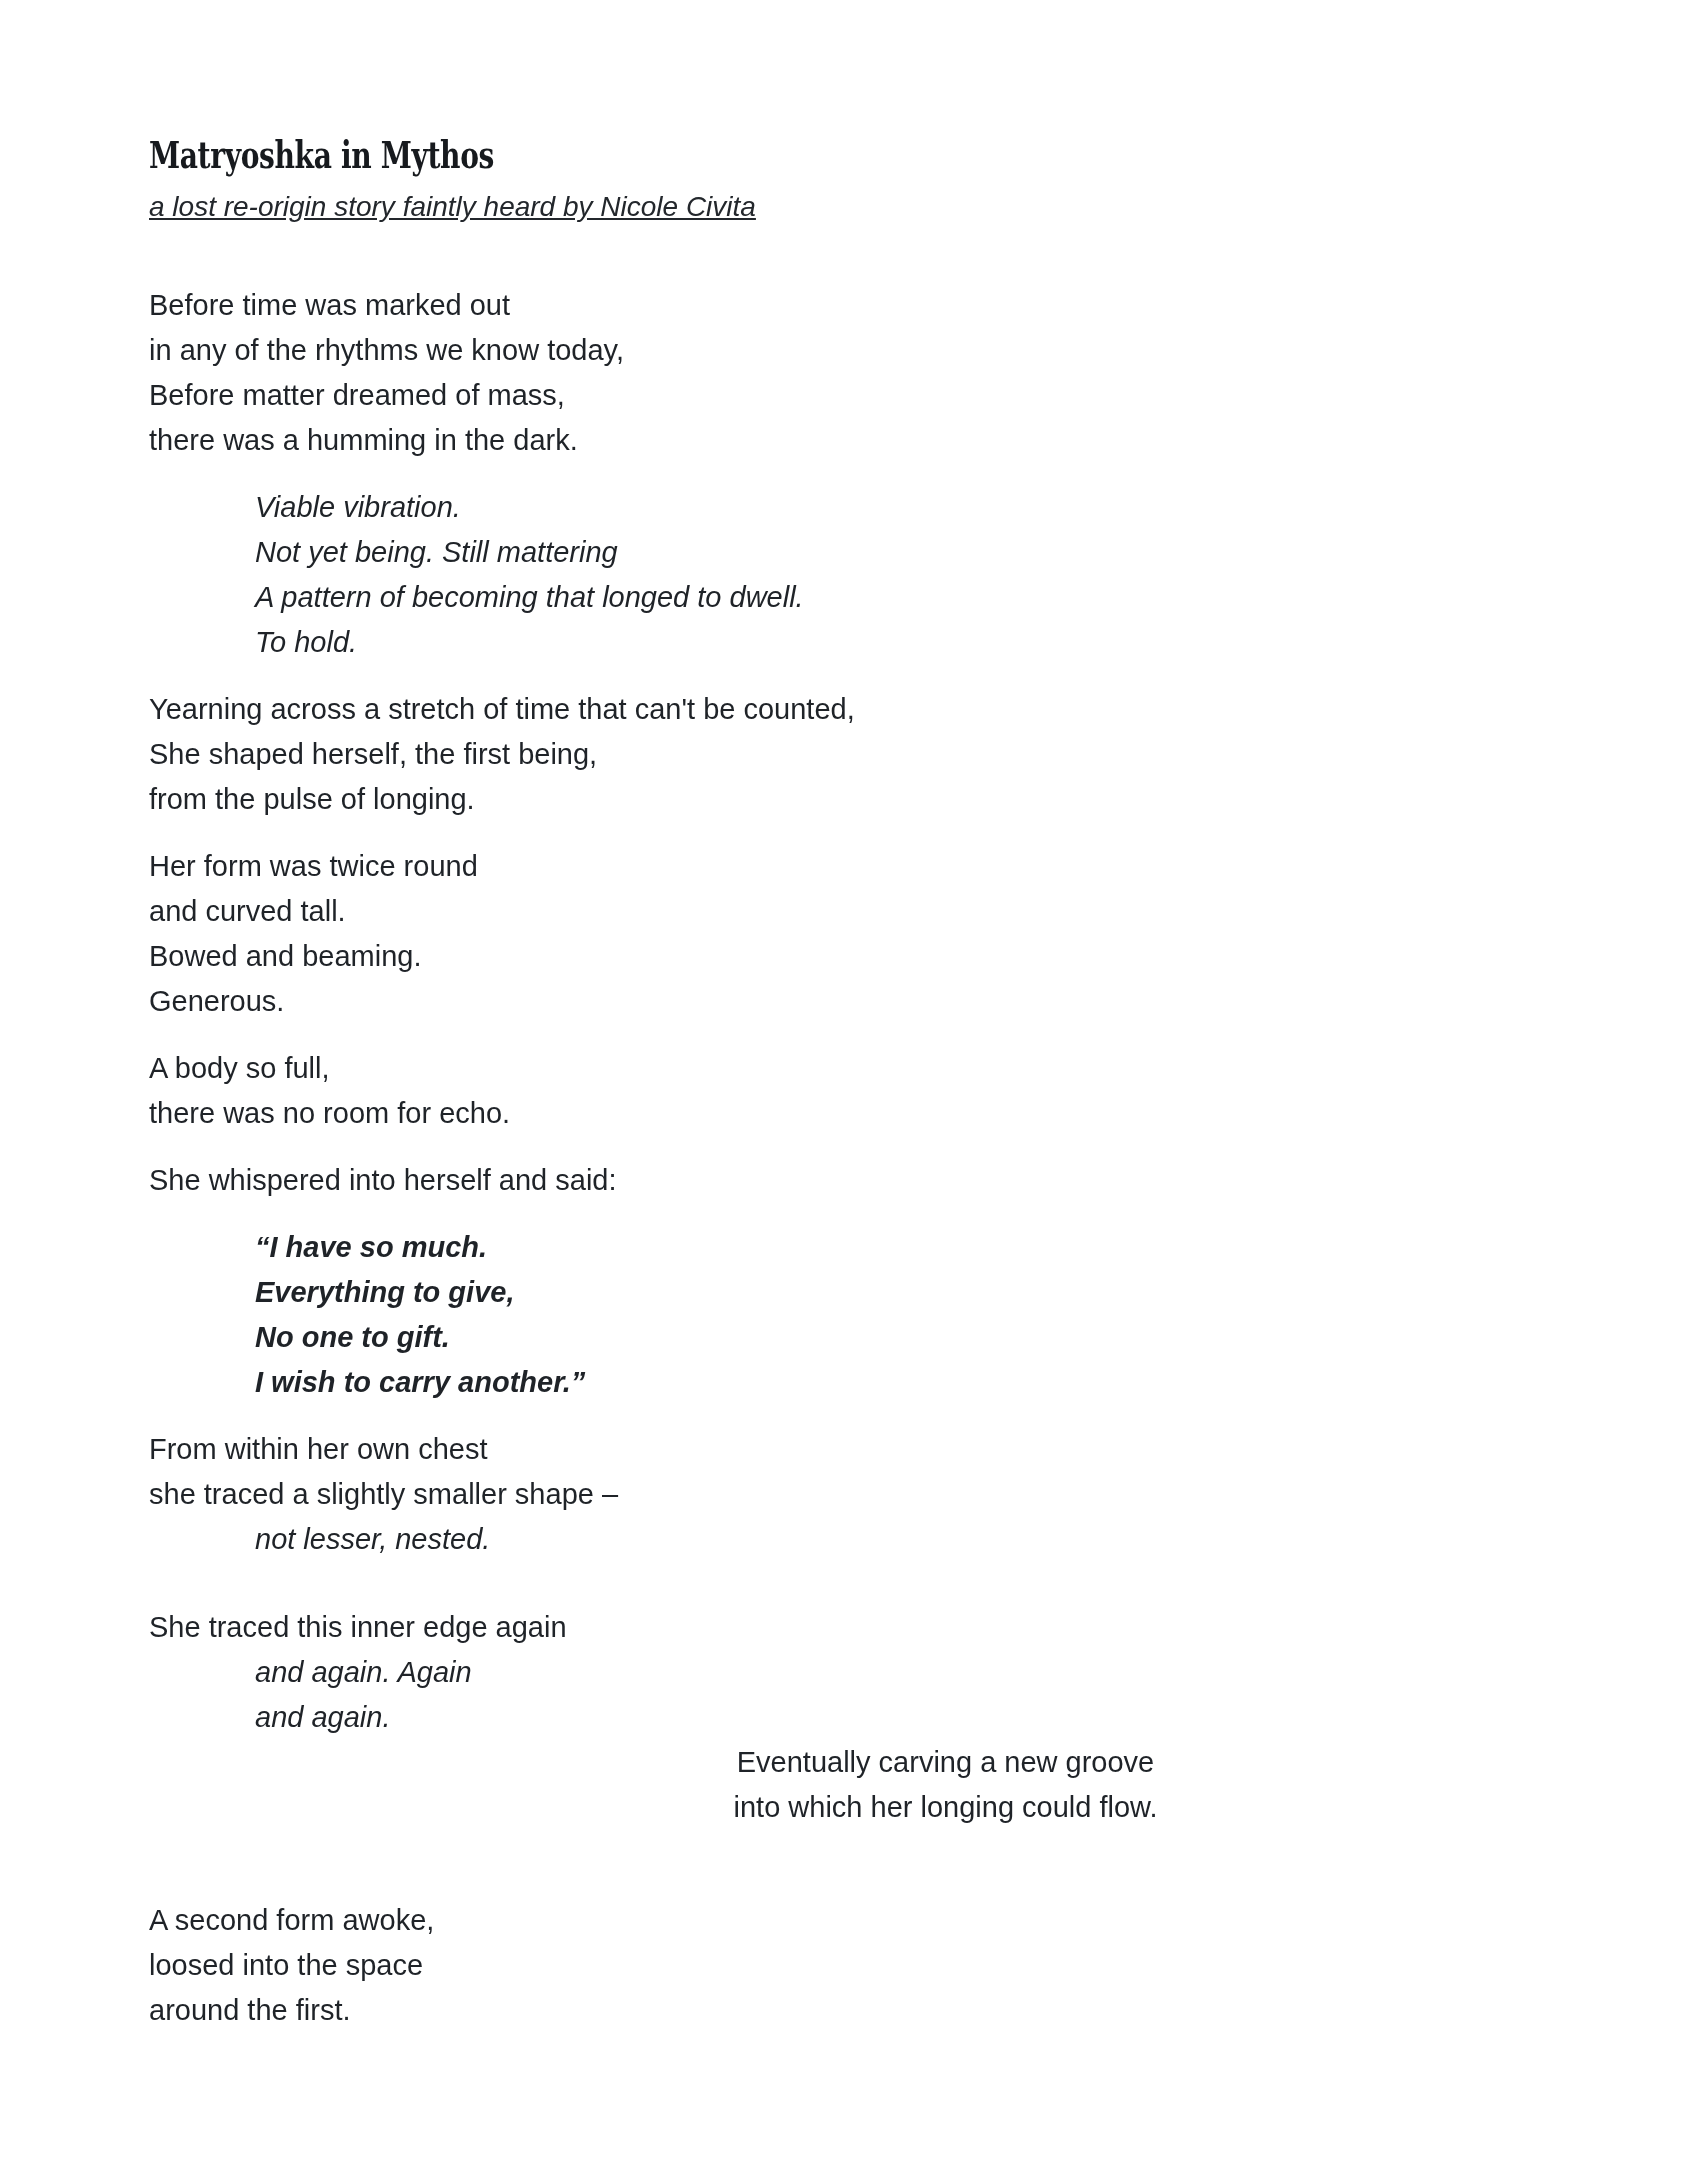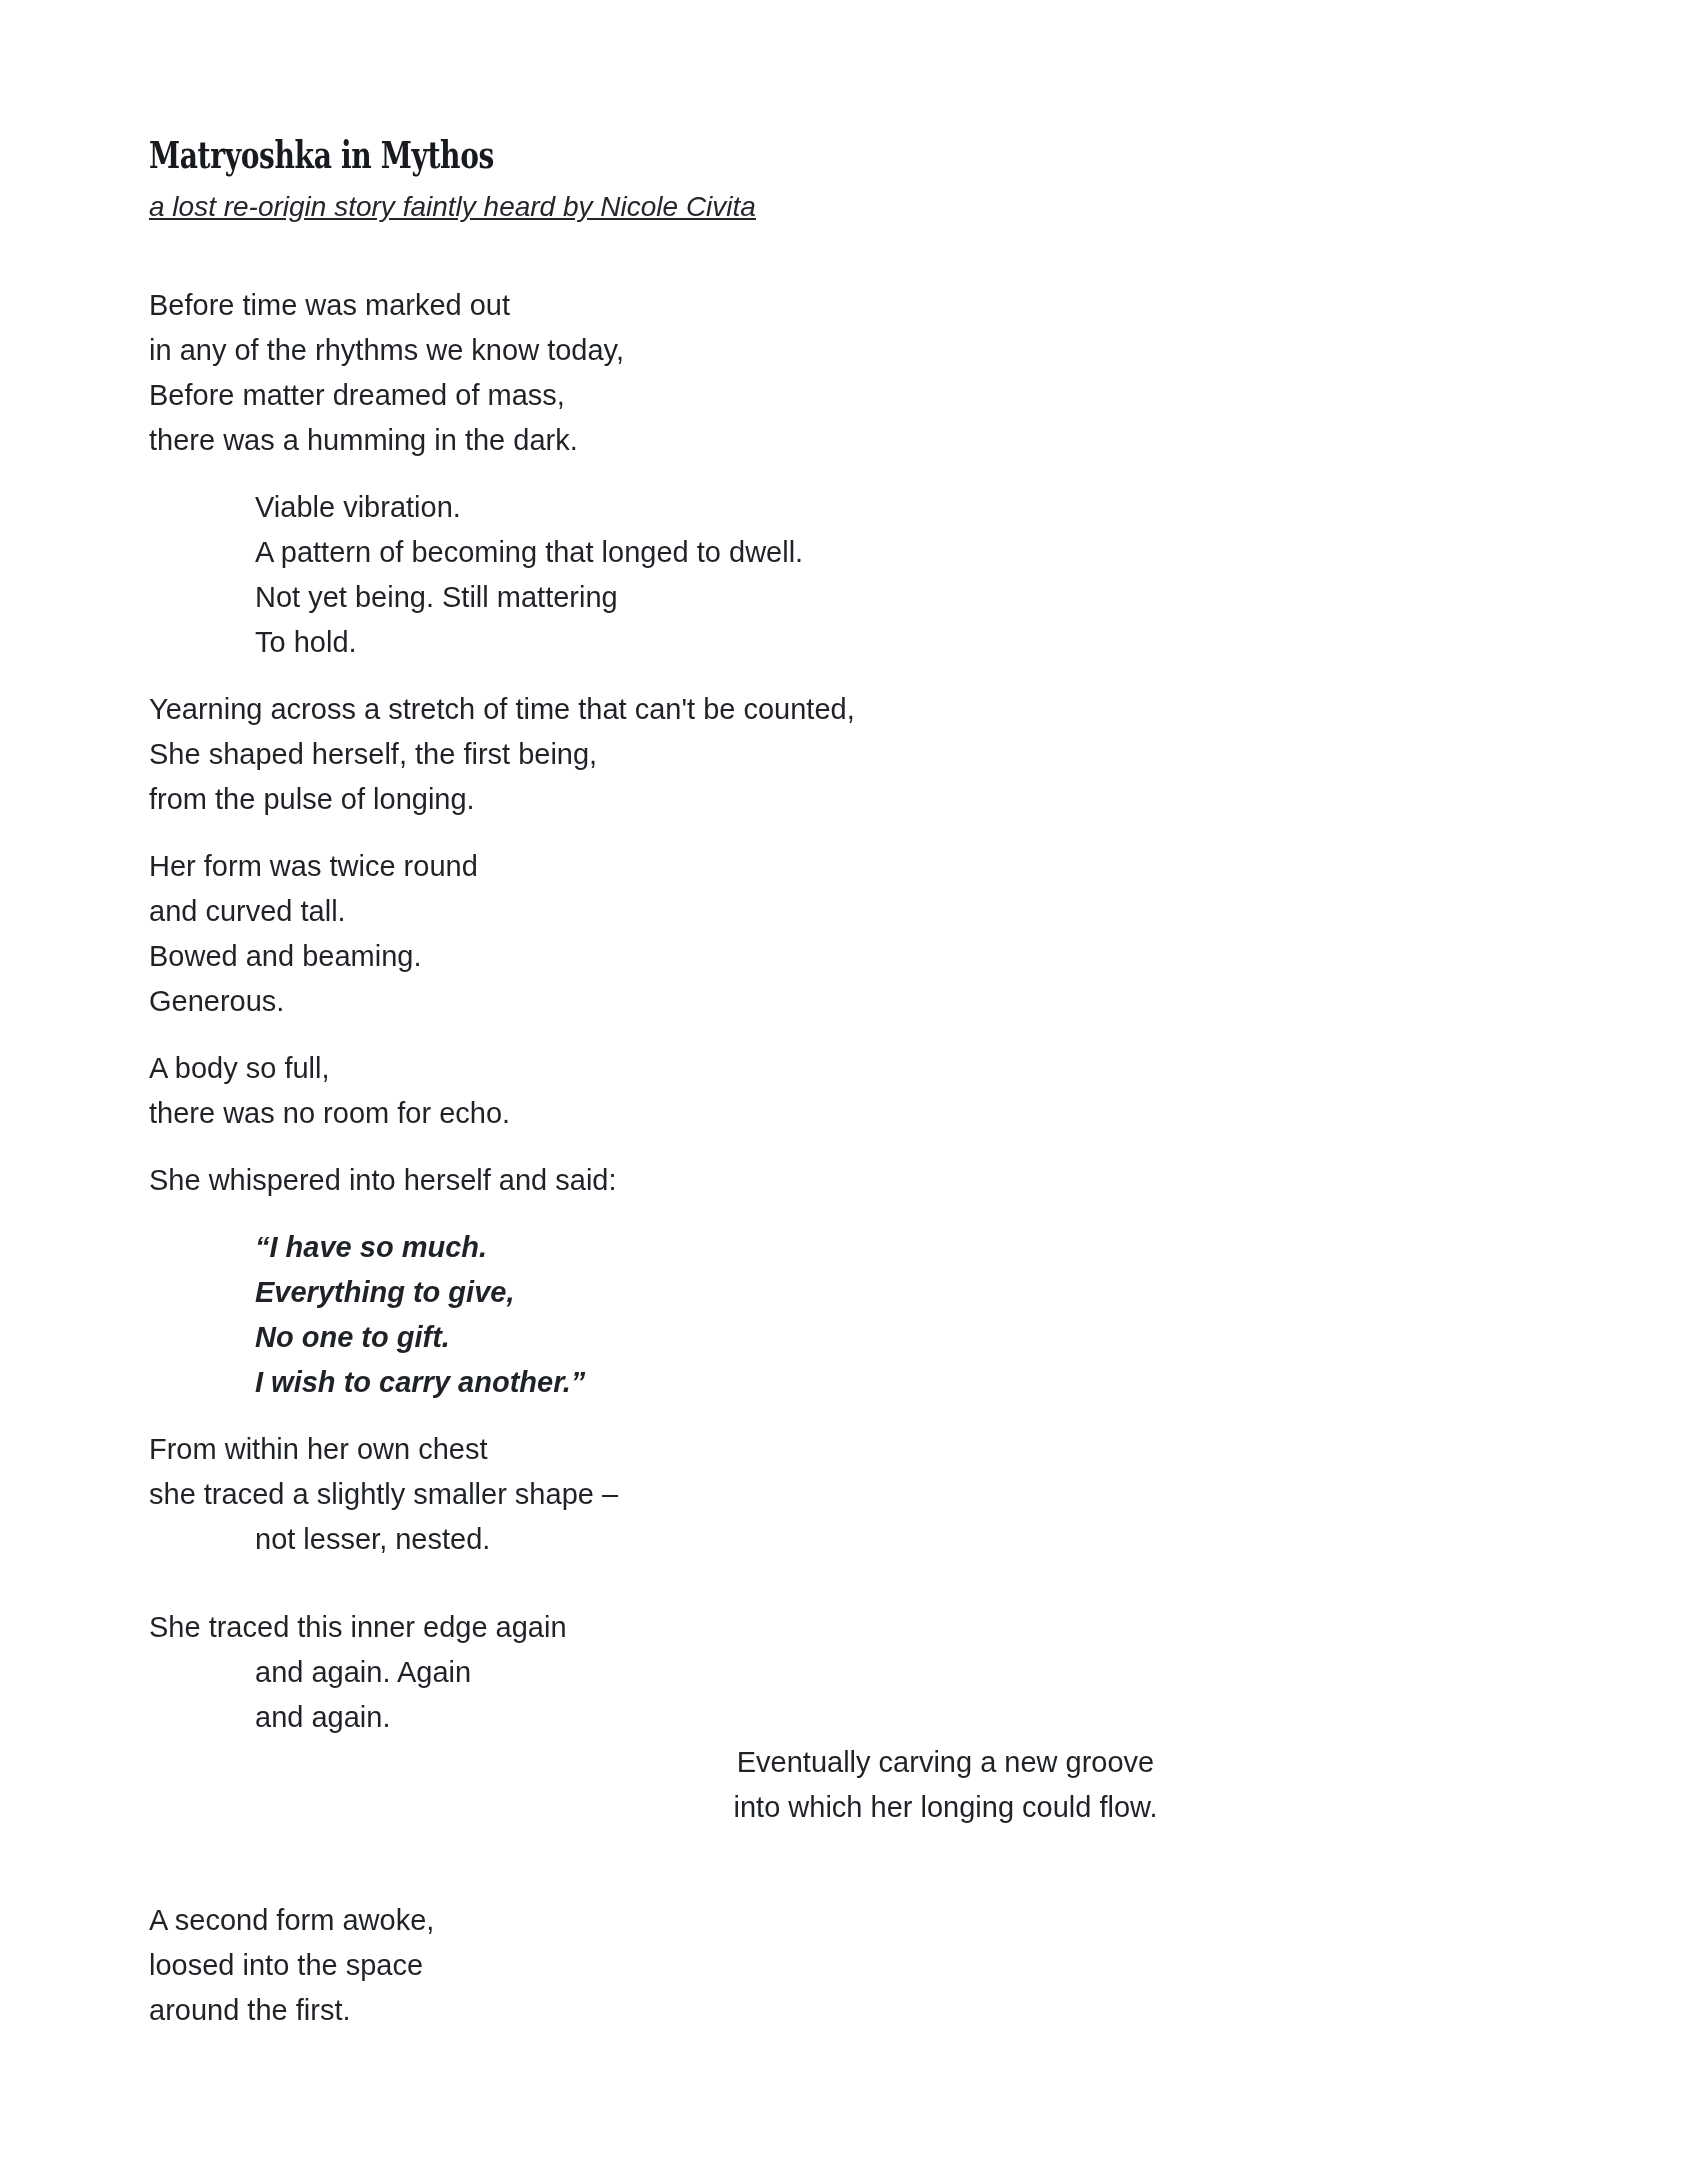--- a/index.html
+++ b/index.html
@@ -41,21 +41,21 @@
   }
   .poem {
     margin-top: 57px;
     font-size: 29px;
     line-height: 45px;
   }
   .stanza {
     margin: 7px 0 22px 0;
   }
   .line { white-space: pre-wrap; }
-  .ind1 { padding-left: 106px; }
+  .ind1 { padding-left: 106px; font-style: italic; }
   .ind2 { padding-left: 208px; text-align: center; }
   .quote-stanza .line {
     font-weight: 700;
     font-style: italic;
   }
   .mt-extra-sm { margin-top: 43px; }
   .mt-extra-lg { margin-top: 68px; }
 </style>
 </head>
 <body>
@@ -70,22 +70,22 @@
 
       <div class="stanza">
         <div class="line">Before time was marked out</div>
         <div class="line">in any of the rhythms we know today,</div>
         <div class="line">Before matter dreamed of mass,</div>
         <div class="line">there was a humming in the dark.</div>
       </div>
 
       <div class="stanza">
         <div class="line ind1">Viable vibration.</div>
+        <div class="line ind1">Not yet being. Still mattering</div>
         <div class="line ind1">A pattern of becoming that longed to dwell.</div>
-        <div class="line ind1">Not yet being. Still mattering</div>
         <div class="line ind1">To hold.</div>
       </div>
 
       <div class="stanza">
         <div class="line">Yearning across a stretch of time that can't be counted,</div>
         <div class="line">She shaped herself, the first being,</div>
         <div class="line">from the pulse of longing.</div>
       </div>
 
       <div class="stanza">

